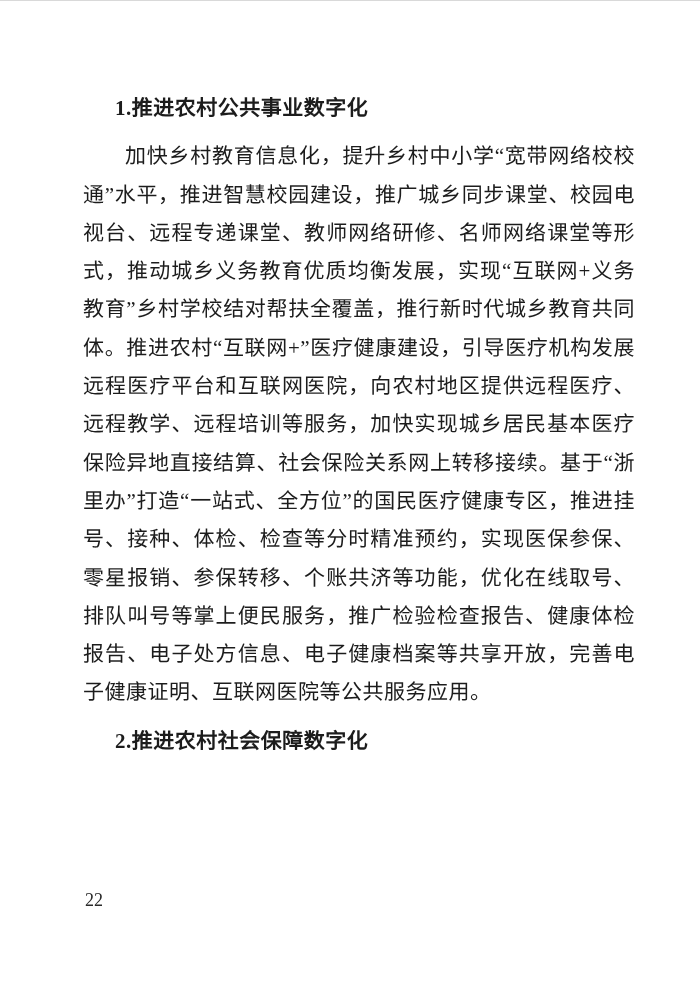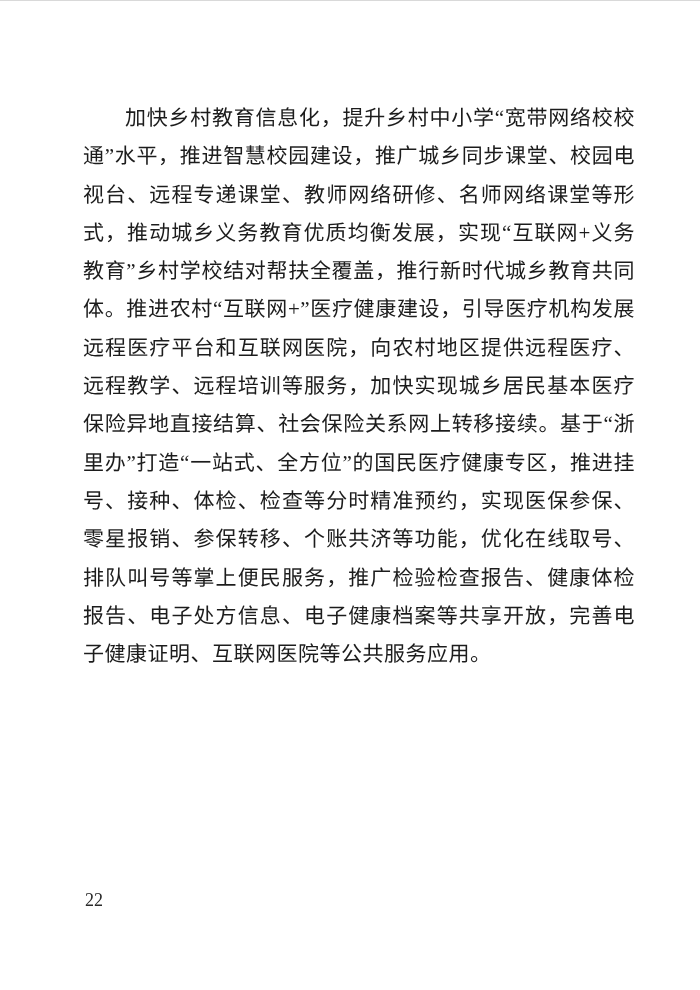--- a/index.html
+++ b/index.html
@@ -47,16 +47,18 @@
     top: 889px;
     font-size: 18px;
     line-height: 20px;
     color: #2a2a2a;
   }
 </style>
 </head>
 <body>
 
 <div class="page-content">
+  <h2 class="section-heading">1.推进农村公共事业数字化</h2>
   <p class="body-paragraph">加快乡村教育信息化，提升乡村中小学“宽带网络校校通”水平，推进智慧校园建设，推广城乡同步课堂、校园电视台、远程专递课堂、教师网络研修、名师网络课堂等形式，推动城乡义务教育优质均衡发展，实现“互联网+义务教育”乡村学校结对帮扶全覆盖，推行新时代城乡教育共同体。推进农村“互联网+”医疗健康建设，引导医疗机构发展远程医疗平台和互联网医院，向农村地区提供远程医疗、远程教学、远程培训等服务，加快实现城乡居民基本医疗保险异地直接结算、社会保险关系网上转移接续。基于“浙里办”打造“一站式、全方位”的国民医疗健康专区，推进挂号、接种、体检、检查等分时精准预约，实现医保参保、零星报销、参保转移、个账共济等功能，优化在线取号、排队叫号等掌上便民服务，推广检验检查报告、健康体检报告、电子处方信息、电子健康档案等共享开放，完善电子健康证明、互联网医院等公共服务应用。</p>
+  <h2 class="section-heading">2.推进农村社会保障数字化</h2>
 </div>
 
 <div class="page-number">22</div>
 
 </body></html>

